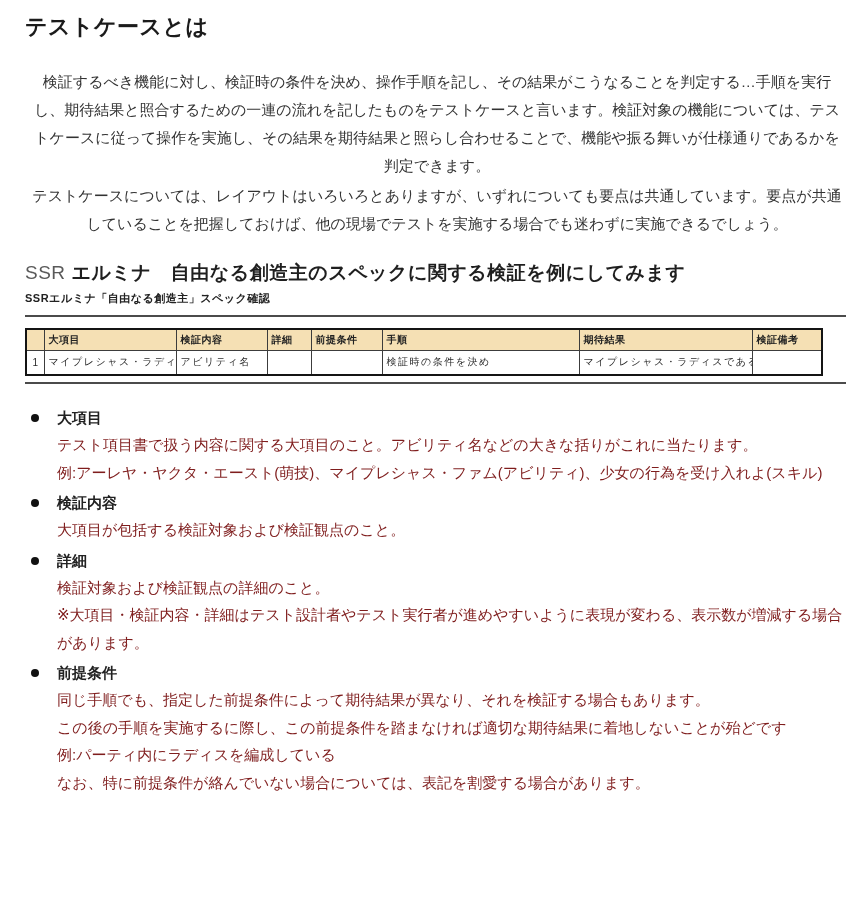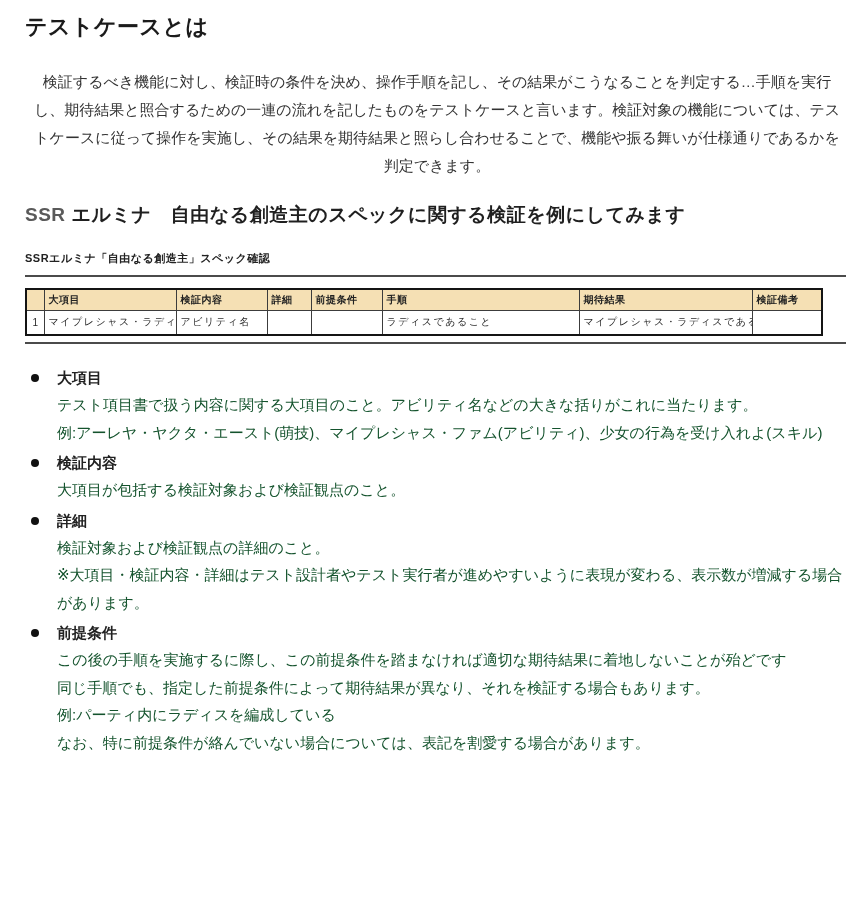--- a/index.html
+++ b/index.html
@@ -33,26 +33,26 @@
     word-break: break-all;
   }
   h2.section-heading {
     font-size: 19px;
     font-weight: 700;
     color: #1f1f1f;
     letter-spacing: 0.5px;
     margin: 22px 0 0 0;
   }
   h2.section-heading .ssr-prefix {
-    font-weight: 700;
+    font-weight: 400;
     color: #5a5a5a;
     margin-right: 6px;
   }
   .table-caption {
-    margin-top: 23px;
+    margin-top: 5px;
     font-size: 11px;
     font-weight: 700;
     color: #222222;
     letter-spacing: 0.5px;
   }
   .table-image {
     margin-top: 9px;
     width: 821px;
     border-top: 2px solid #4b4b4b;
     border-bottom: 2px solid #4b4b4b;
@@ -105,34 +105,35 @@
   }
   .term-label {
     font-size: 15px;
     font-weight: 700;
     color: #222222;
     line-height: 27px;
   }
   .term-line {
     font-size: 15px;
     line-height: 27.5px;
-    color: #14532d;
+    color: #7f1d1d;
     width: 786px;
     word-break: break-all;
   }
 </style>
 </head>
 <body>
 
 <div class="page">
   <div class="content">
 
     <h1 class="doc-title">テストケースとは</h1>
 
     <p class="intro">検証するべき機能に対し、検証時の条件を決め、操作手順を記し、その結果がこうなることを判定する…手順を実行し、期待結果と照合するための一連の流れを記したものをテストケースと言います。検証対象の機能については、テストケースに従って操作を実施し、その結果を期待結果と照らし合わせることで、機能や振る舞いが仕様通りであるかを判定できます。</p>
+    <p class="intro">テストケースについては、レイアウトはいろいろとありますが、いずれについても要点は共通しています。要点が共通していることを把握しておけば、他の現場でテストを実施する場合でも迷わずに実施できるでしょう。</p>
 
     <h2 class="section-heading"><span class="ssr-prefix">SSR</span><span>エルミナ　自由なる創造主のスペックに関する検証を例にしてみます</span></h2>
 
     <div class="table-caption">SSRエルミナ「自由なる創造主」スペック確認</div>
 
     <div class="table-image">
       <table class="spec-table">
         <colgroup>
           <col style="width:18px">
             <col style="width:132px">
@@ -155,21 +156,21 @@
             <th>検証備考</th>
           </tr>
         </thead>
         <tbody>
           <tr>
             <td class="rownum">1</td>
             <td>マイプレシャス・ラディス</td>
             <td>アビリティ名</td>
             <td></td>
             <td></td>
-            <td>ラディスであること</td>
+            <td>検証時の条件を決め</td>
             <td>マイプレシャス・ラディスであること</td>
             <td></td>
           </tr>
         </tbody>
       </table>
     </div>
 
     <div class="term-list">
 
       <div class="term-item">
@@ -188,21 +189,21 @@
       <div class="term-item">
         <span class="bullet"></span>
         <div class="term-label">詳細</div>
         <div class="term-line">検証対象および検証観点の詳細のこと。</div>
         <div class="term-line">※大項目・検証内容・詳細はテスト設計者やテスト実行者が進めやすいように表現が変わる、表示数が増減する場合があります。</div>
       </div>
 
       <div class="term-item">
         <span class="bullet"></span>
         <div class="term-label">前提条件</div>
+        <div class="term-line">同じ手順でも、指定した前提条件によって期待結果が異なり、それを検証する場合もあります。</div>
         <div class="term-line">この後の手順を実施するに際し、この前提条件を踏まなければ適切な期待結果に着地しないことが殆どです</div>
-        <div class="term-line">同じ手順でも、指定した前提条件によって期待結果が異なり、それを検証する場合もあります。</div>
         <div class="term-line">例:パーティ内にラディスを編成している</div>
         <div class="term-line">なお、特に前提条件が絡んでいない場合については、表記を割愛する場合があります。</div>
       </div>
 
     </div>
   </div>
 </div>
 
 </body></html>

